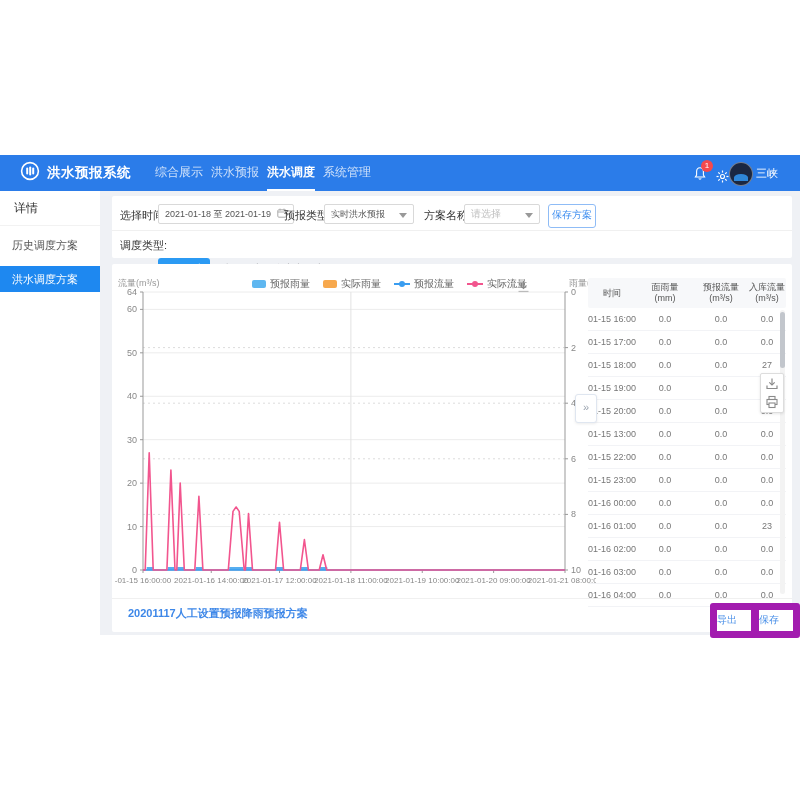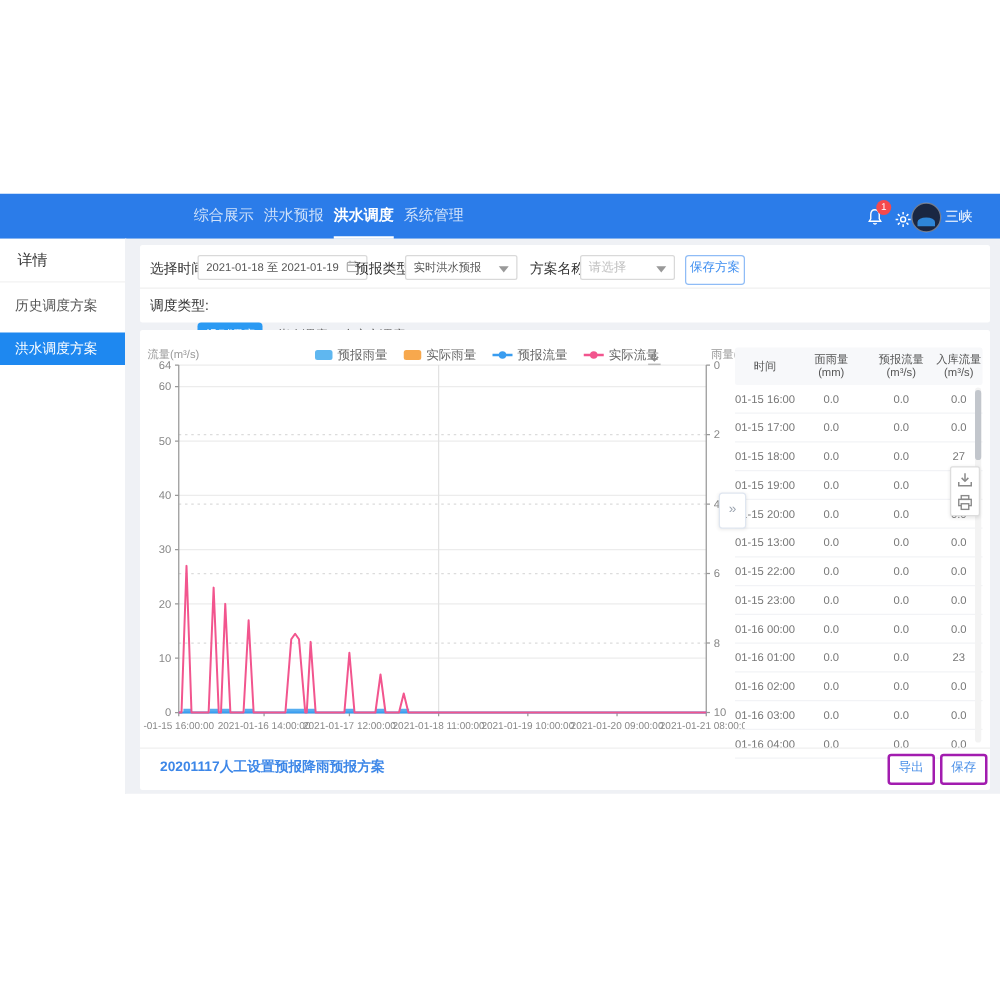--- a/index.html
+++ b/index.html
@@ -57,30 +57,41 @@
   .td{text-align:center;font-size:9px;color:#777;white-space:nowrap;}
   #tbl-scroll-track{position:absolute;left:668px;top:46px;width:5px;height:284px;background:#f3f3f3;border-radius:3px;}
   #tbl-scroll-thumb{position:absolute;left:668px;top:48px;width:5px;height:56px;background:#c2c6cc;border-radius:3px;cursor:pointer;}
   #expand-btn{position:absolute;left:463px;top:130px;width:20px;height:27px;background:#fff;border:1px solid #dfe6f0;border-radius:3px;box-shadow:0 1px 3px rgba(0,0,0,.08);color:#9aa3af;font-size:11px;line-height:25px;text-align:center;cursor:pointer;}
   #float-tools{position:absolute;left:648px;top:109px;width:22px;height:38px;background:#fff;border:1px solid #ddd;border-radius:2px;box-shadow:0 1px 3px rgba(0,0,0,.1);display:flex;flex-direction:column;align-items:center;justify-content:space-evenly;}
   #float-tools svg{cursor:pointer;}
 
   
   #footer-divider{position:absolute;left:0;top:334px;width:680px;height:1px;background:#f0f0f0;}
   #scheme-name{position:absolute;left:16px;top:342px;font-size:11px;font-weight:bold;color:#3D87E8;}
-  .foot-btn{position:absolute;top:339px;width:34px;height:21px;border:2px solid #a21caf;border-radius:3px;background:#fff;color:#4A90E8;font-size:10px;line-height:19px;text-align:center;cursor:pointer;}
+  .foot-btn{position:absolute;top:339px;width:34px;height:21px;border:7px solid #a21caf;border-radius:3px;background:#fff;color:#4A90E8;font-size:10px;line-height:19px;text-align:left;cursor:pointer;}
   #export-btn{left:598px;}
   #save-btn{left:640px;}
 </style>
 </head>
 <body>
 
 <div id="app">
 
   <header id="navbar">
+    <div id="brand">
+      <span>
+        <svg width="20" height="20" viewBox="0 0 20 20">
+          <circle cx="10" cy="10" r="8.4" fill="none" stroke="#fff" stroke-width="1.6"></circle>
+          <rect x="6.2" y="6.5" width="2" height="7" rx="1" fill="#fff"></rect>
+          <rect x="9.2" y="5.5" width="2" height="9" rx="1" fill="#fff"></rect>
+          <rect x="12.2" y="6.5" width="2" height="7" rx="1" fill="#fff"></rect>
+        </svg>
+      </span>
+      <span class="title">洪水预报系统</span>
+    </div>
     <nav id="mainnav">
       <div class="nav-item">综合展示</div>
       <div class="nav-item">洪水预报</div>
       <div class="nav-item active">洪水调度</div>
       <div class="nav-item">系统管理</div>
     </nav>
     <span id="bell">
       <svg width="16" height="17" viewBox="0 0 16 17">
         <path d="M8 2.8 C5.7 2.8 4.6 4.7 4.6 6.8 L4.6 10 L3.4 12 L12.6 12 L11.4 10 L11.4 6.8 C11.4 4.7 10.3 2.8 8 2.8 Z" fill="none" stroke="#fff" stroke-width="1.1"></path>
         <path d="M6.8 13.4 A1.3 1.3 0 0 0 9.2 13.4" fill="none" stroke="#fff" stroke-width="1.1"></path>

